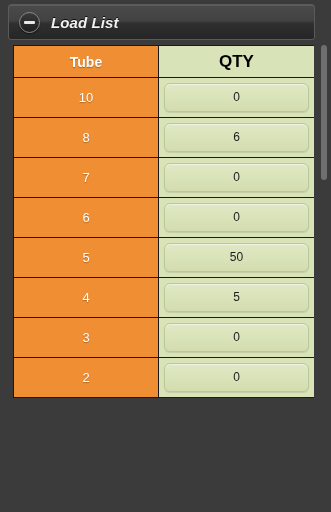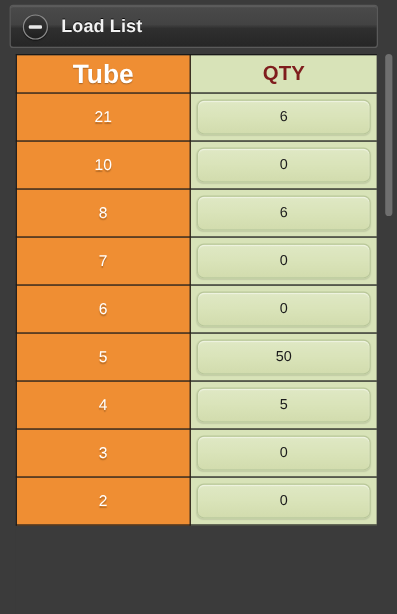--- a/index.html
+++ b/index.html
@@ -32,20 +32,21 @@
     width: 307px;
     height: 36px;
     box-sizing: border-box;
     border: 1px solid #5a5a5a;
     border-radius: 3px;
     background: linear-gradient(to bottom, #4a4a4a 0%, #434343 45%, #2f2f2f 55%, #262626 100%);
     display: flex;
     align-items: center;
     padding-left: 10px;
     box-shadow: inset 0 1px 0 rgba(255,255,255,0.10);
+    font-style: italic;
   }
 
   .collapse-icon {
     width: 19px;
     height: 19px;
     border-radius: 50%;
     background: linear-gradient(to bottom, #3a3a3a, #1e1e1e);
     border: 1px solid #8a8a8a;
     box-shadow: 0 1px 1px rgba(0,0,0,0.6);
     position: relative;
@@ -94,30 +95,30 @@
   .ll-table th, .ll-table td {
     border: 1px solid #1a1a1a;
     padding: 0;
     margin: 0;
   }
 
   th.th-tube {
     height: 31px;
     background: #ef8e33;
     color: #ffffff;
-    font-size: 22px;
+    font-size: 14px;
     font-weight: bold;
     text-align: center;
     text-shadow: 0 1px 1px rgba(0,0,0,0.30);
   }
 
   th.th-qty {
     height: 31px;
     background: #d8e3b8;
-    color: #7f1d1d;
+    color: #000000;
     font-size: 17px;
     font-weight: bold;
     text-align: center;
   }
 
   td.td-tube {
     height: 39px;
     background: #ef8e33;
     color: #ffffff;
     font-size: 13px;
@@ -206,26 +207,20 @@
         <col class="c-qty">
       </colgroup>
       <thead>
         <tr>
           <th class="th-tube">Tube</th>
           <th class="th-qty">QTY</th>
         </tr>
       </thead>
       <tbody>
 
-        <tr>
-          <td class="td-tube">21</td>
-          <td class="td-qty">
-            <div class="qty-field">6</div>
-          </td>
-        </tr>
 
 
 
         <tr>
           <td class="td-tube">10</td>
           <td class="td-qty">
             <div class="qty-field">0</div>
           </td>
         </tr>
 

